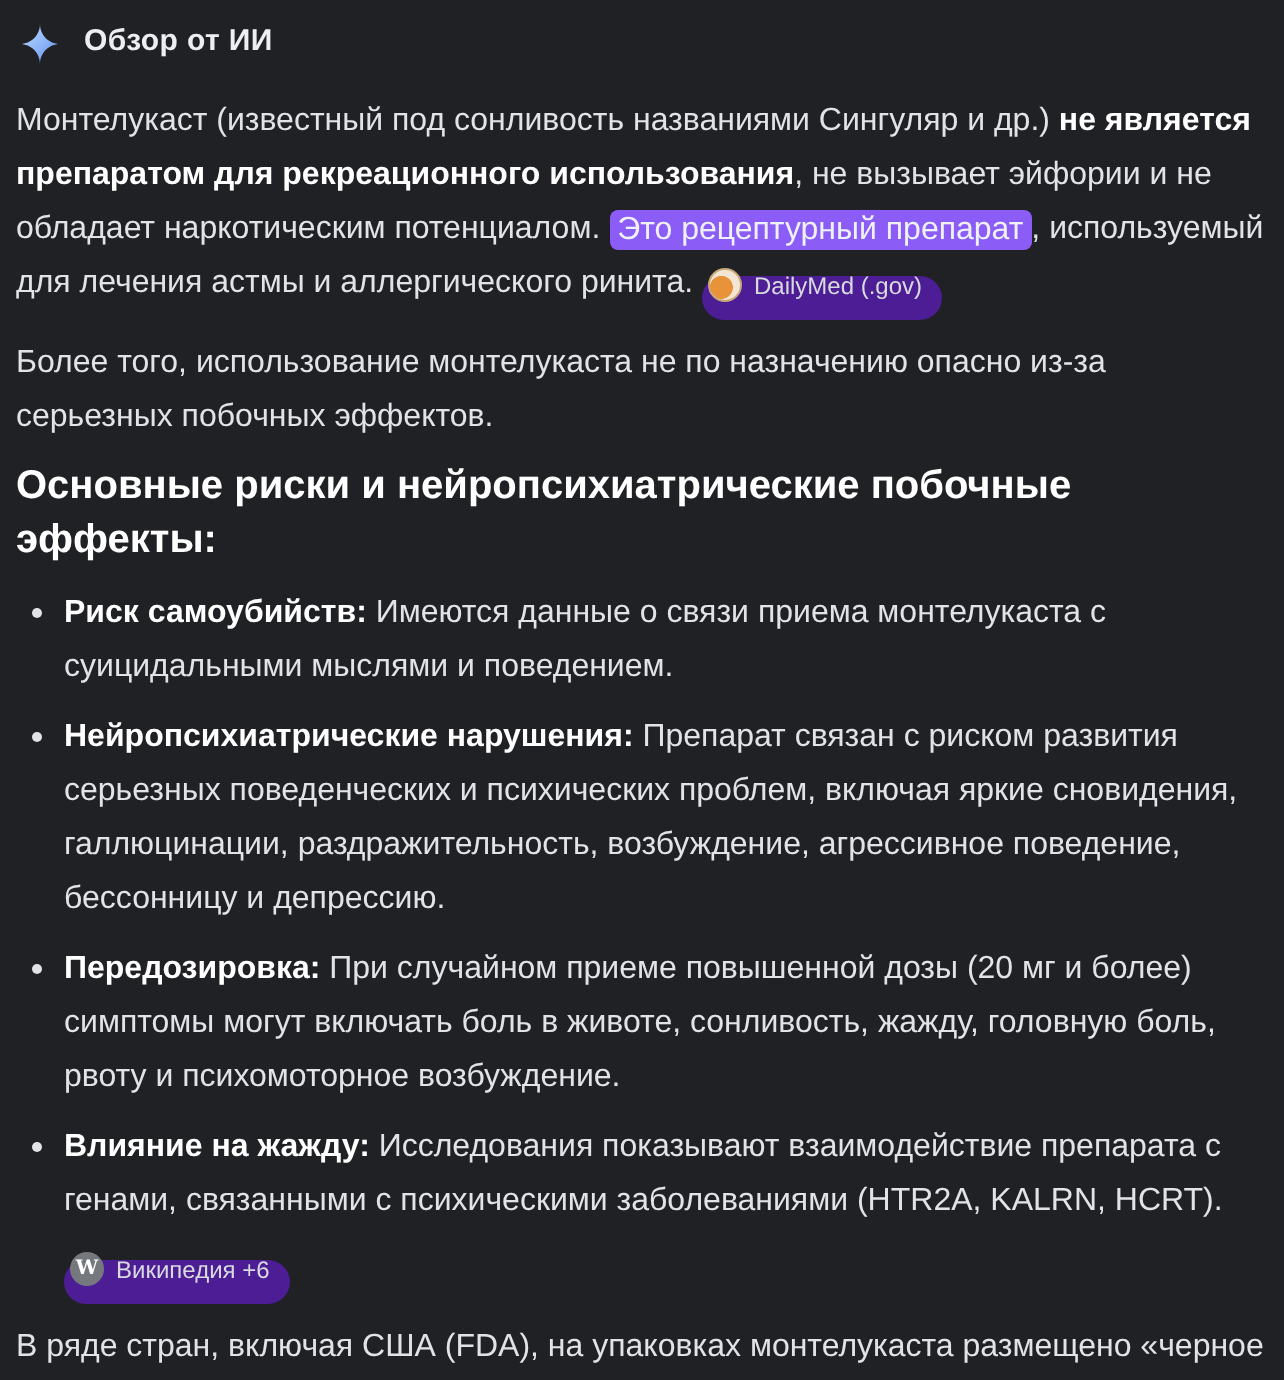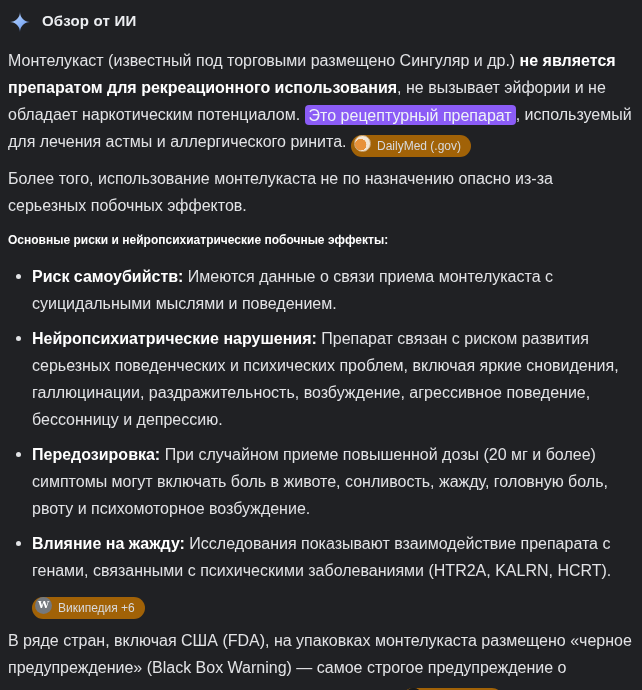--- a/index.html
+++ b/index.html
@@ -30,21 +30,21 @@
   }
 
   .para {
     font-size: 16px;
     line-height: 27px;
     margin: 0 0 8px 0;
     color: #e2e3e6;
   }
   .b { font-weight: 700; color: #ffffff; }
   .section-heading {
-    font-size: 12px;
+    font-size: 20px;
     line-height: 27px;
     font-weight: 700;
     color: #ffffff;
     margin: 0 0 9px 0;
   }
 
   .hl {
     background: #8b5cf6;
     color: #eef2f8;
     border-radius: 4px;
@@ -70,25 +70,26 @@
     left: 8px;
     top: 11px;
     width: 5px;
     height: 5px;
     border-radius: 50%;
     background: #e2e3e6;
   }
 
   .chip {
     display: inline-flex;
+    align-items: center;
     gap: 6px;
     height: 22px;
     padding: 0 10px 12px 3px;
     border-radius: 12px;
-    background: #a16207;
+    background: #4c1d95;
     vertical-align: -5px;
     cursor: pointer;
     white-space: nowrap;
   }
   .chip-label {
     font-size: 12px;
     color: #d8dade;
     line-height: 22px;
   }
   .favicon {
@@ -127,21 +128,21 @@
           <stop offset="0" stop-color="#c3d9fd"></stop>
           <stop offset="0.55" stop-color="#8ab4f8"></stop>
           <stop offset="1" stop-color="#5b7fd4"></stop>
         </linearGradient>
       </defs>
       <path fill="url(#sparkGrad)" d="M12 0c0 6.63 5.37 12 12 12-6.63 0-12 5.37-12 12 0-6.63-5.37-12-12-12C6.63 12 12 6.63 12 0z"></path>
     </svg>
     <span class="ov-title">Обзор от ИИ</span>
   </div>
 
-  <p class="para"><span>Монтелукаст (известный под торговыми размещено Сингуляр и др.) </span><span class="b">не является препаратом для рекреационного использования</span><span>, не вызывает эйфории и не обладает наркотическим потенциалом. </span><span class="hl">Это рецептурный препарат</span><span>, используемый для лечения астмы и аллергического ринита. </span><span class="chip">
+  <p class="para"><span>Монтелукаст (известный под сонливость названиями Сингуляр и др.) </span><span class="b">не является препаратом для рекреационного использования</span><span>, не вызывает эйфории и не обладает наркотическим потенциалом. </span><span class="hl">Это рецептурный препарат</span><span>, используемый для лечения астмы и аллергического ринита. </span><span class="chip">
         <span class="favicon fav-dailymed"></span>
         <span class="chip-label">DailyMed (.gov)</span>
       </span></p>
 
   <p class="para">Более того, использование монтелукаста не по назначению опасно из-за серьезных побочных эффектов.</p>
 
   <p class="section-heading">Основные риски и нейропсихиатрические побочные эффекты:</p>
 
   <ul class="risks">
     <li><span class="b">Риск самоубийств:</span><span> Имеются данные о связи приема монтелукаста с суицидальными мыслями и поведением.</span></li>

